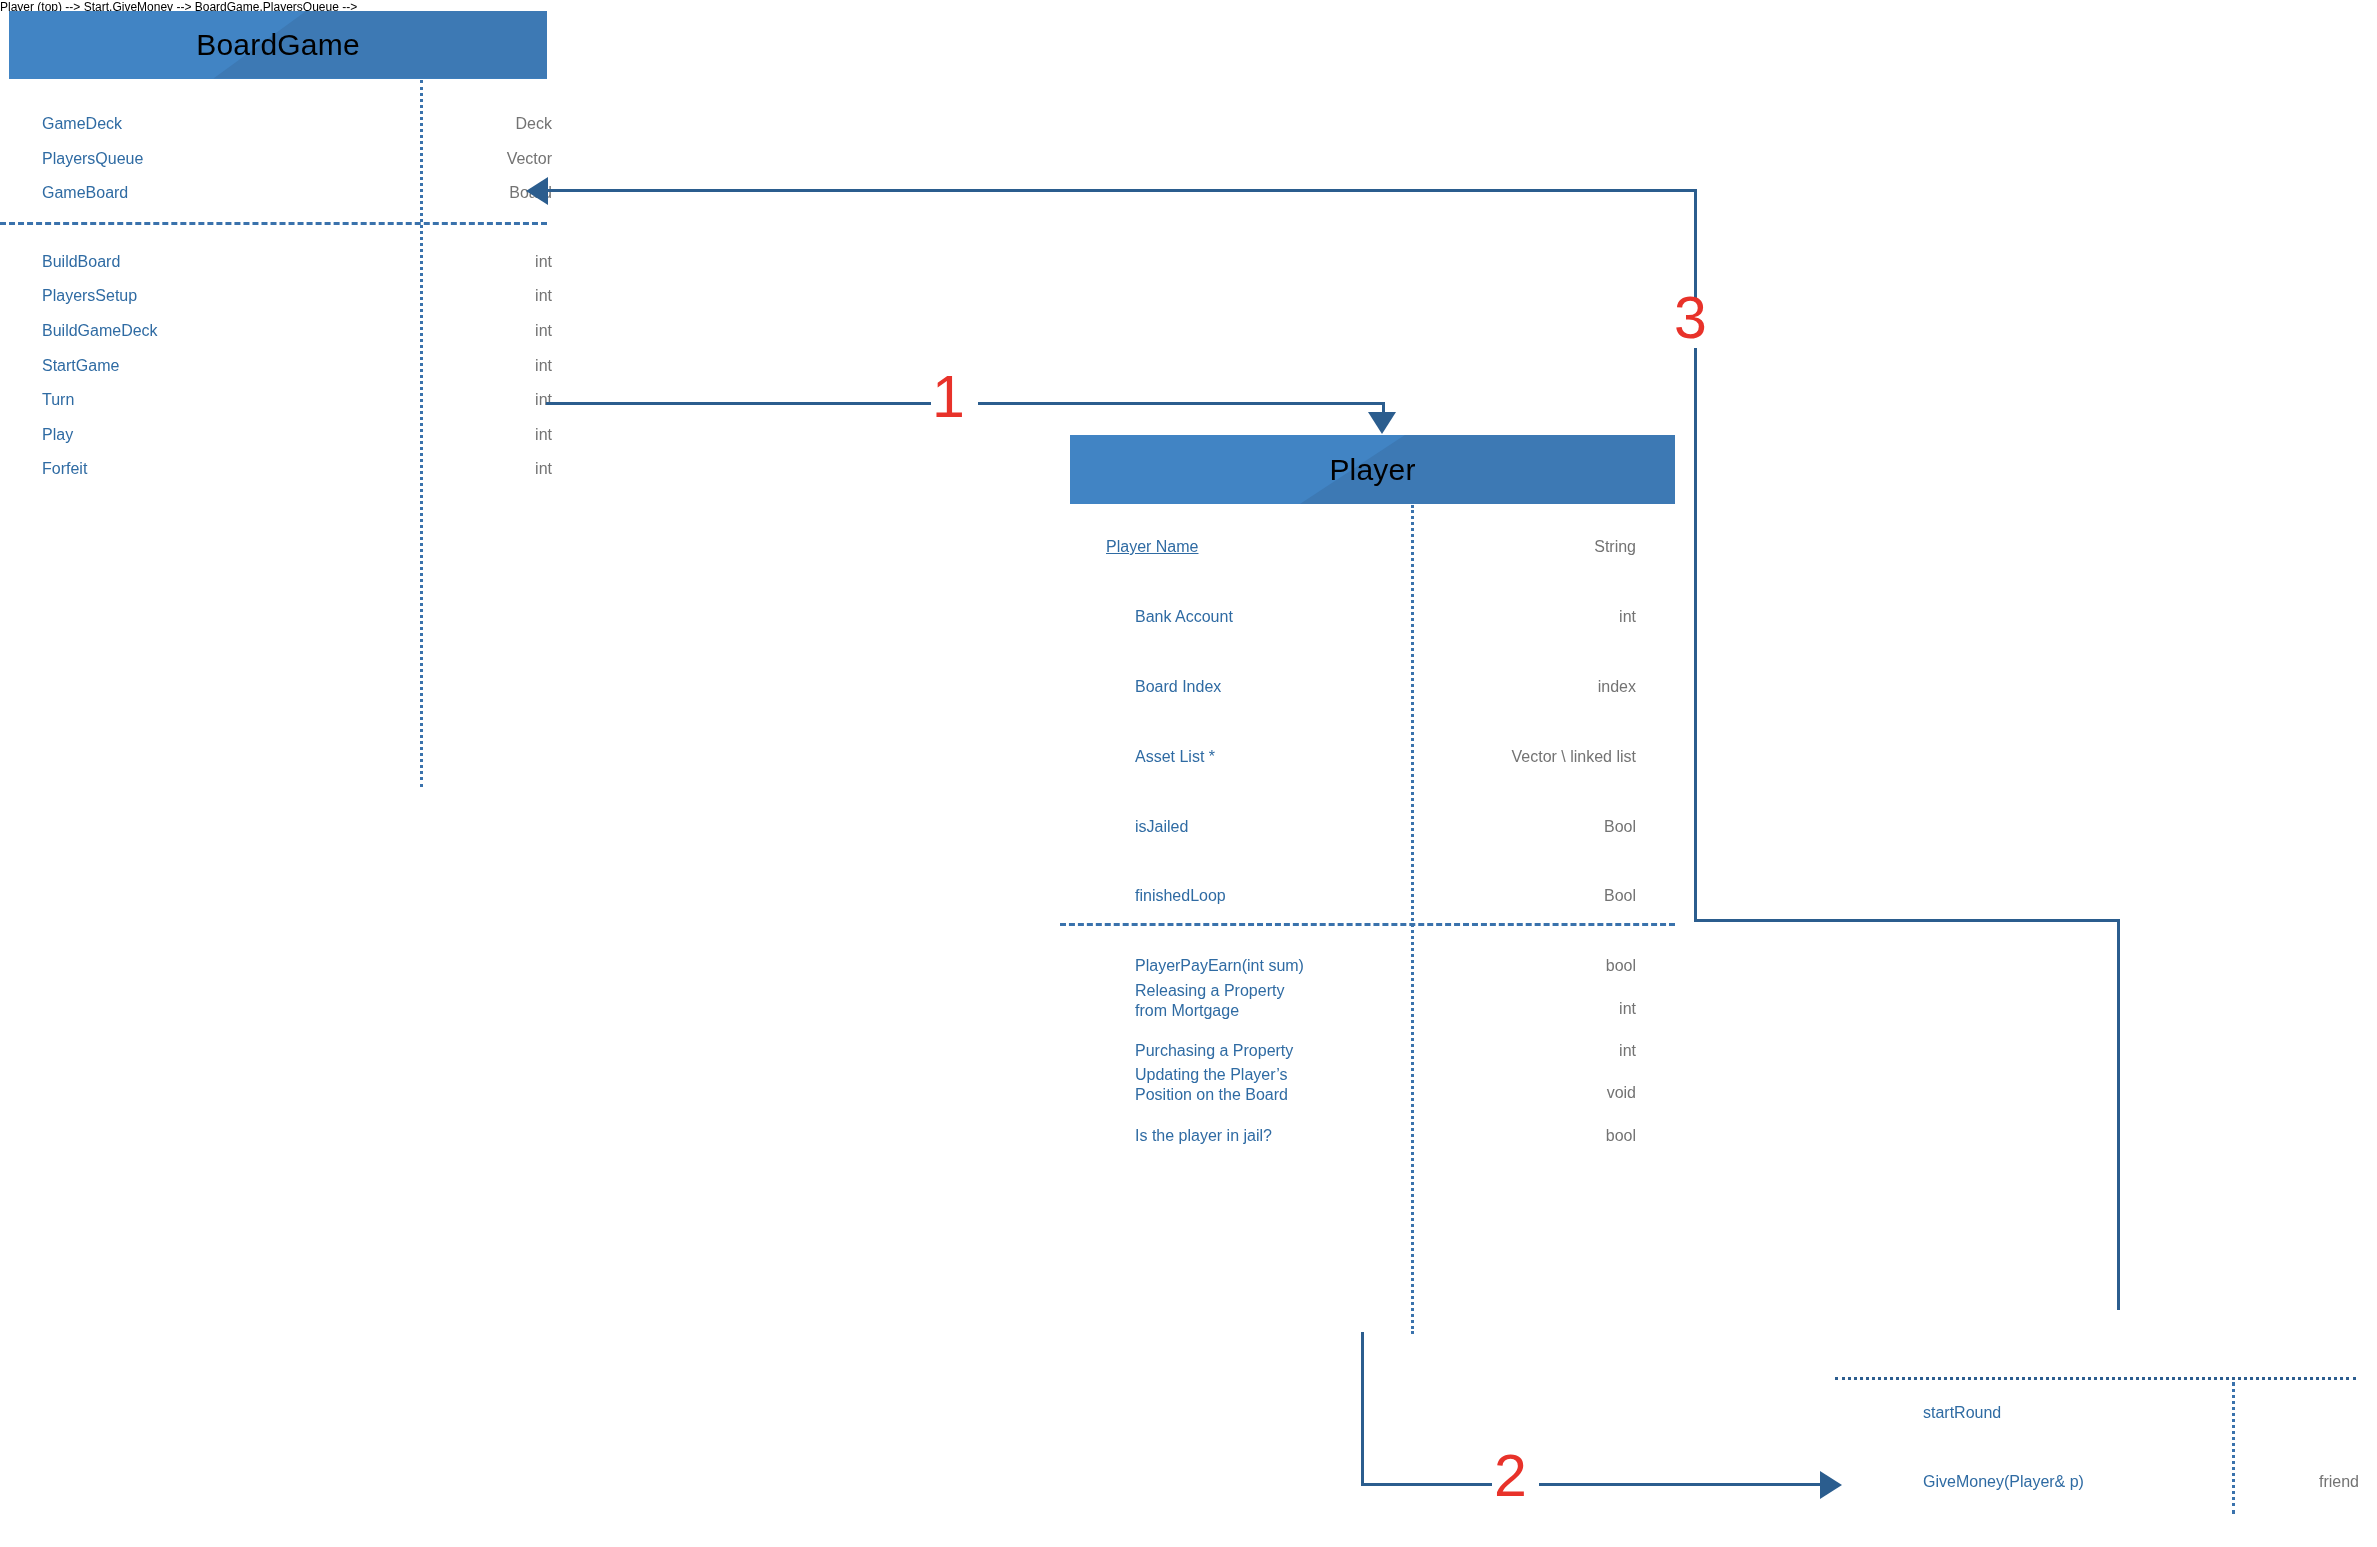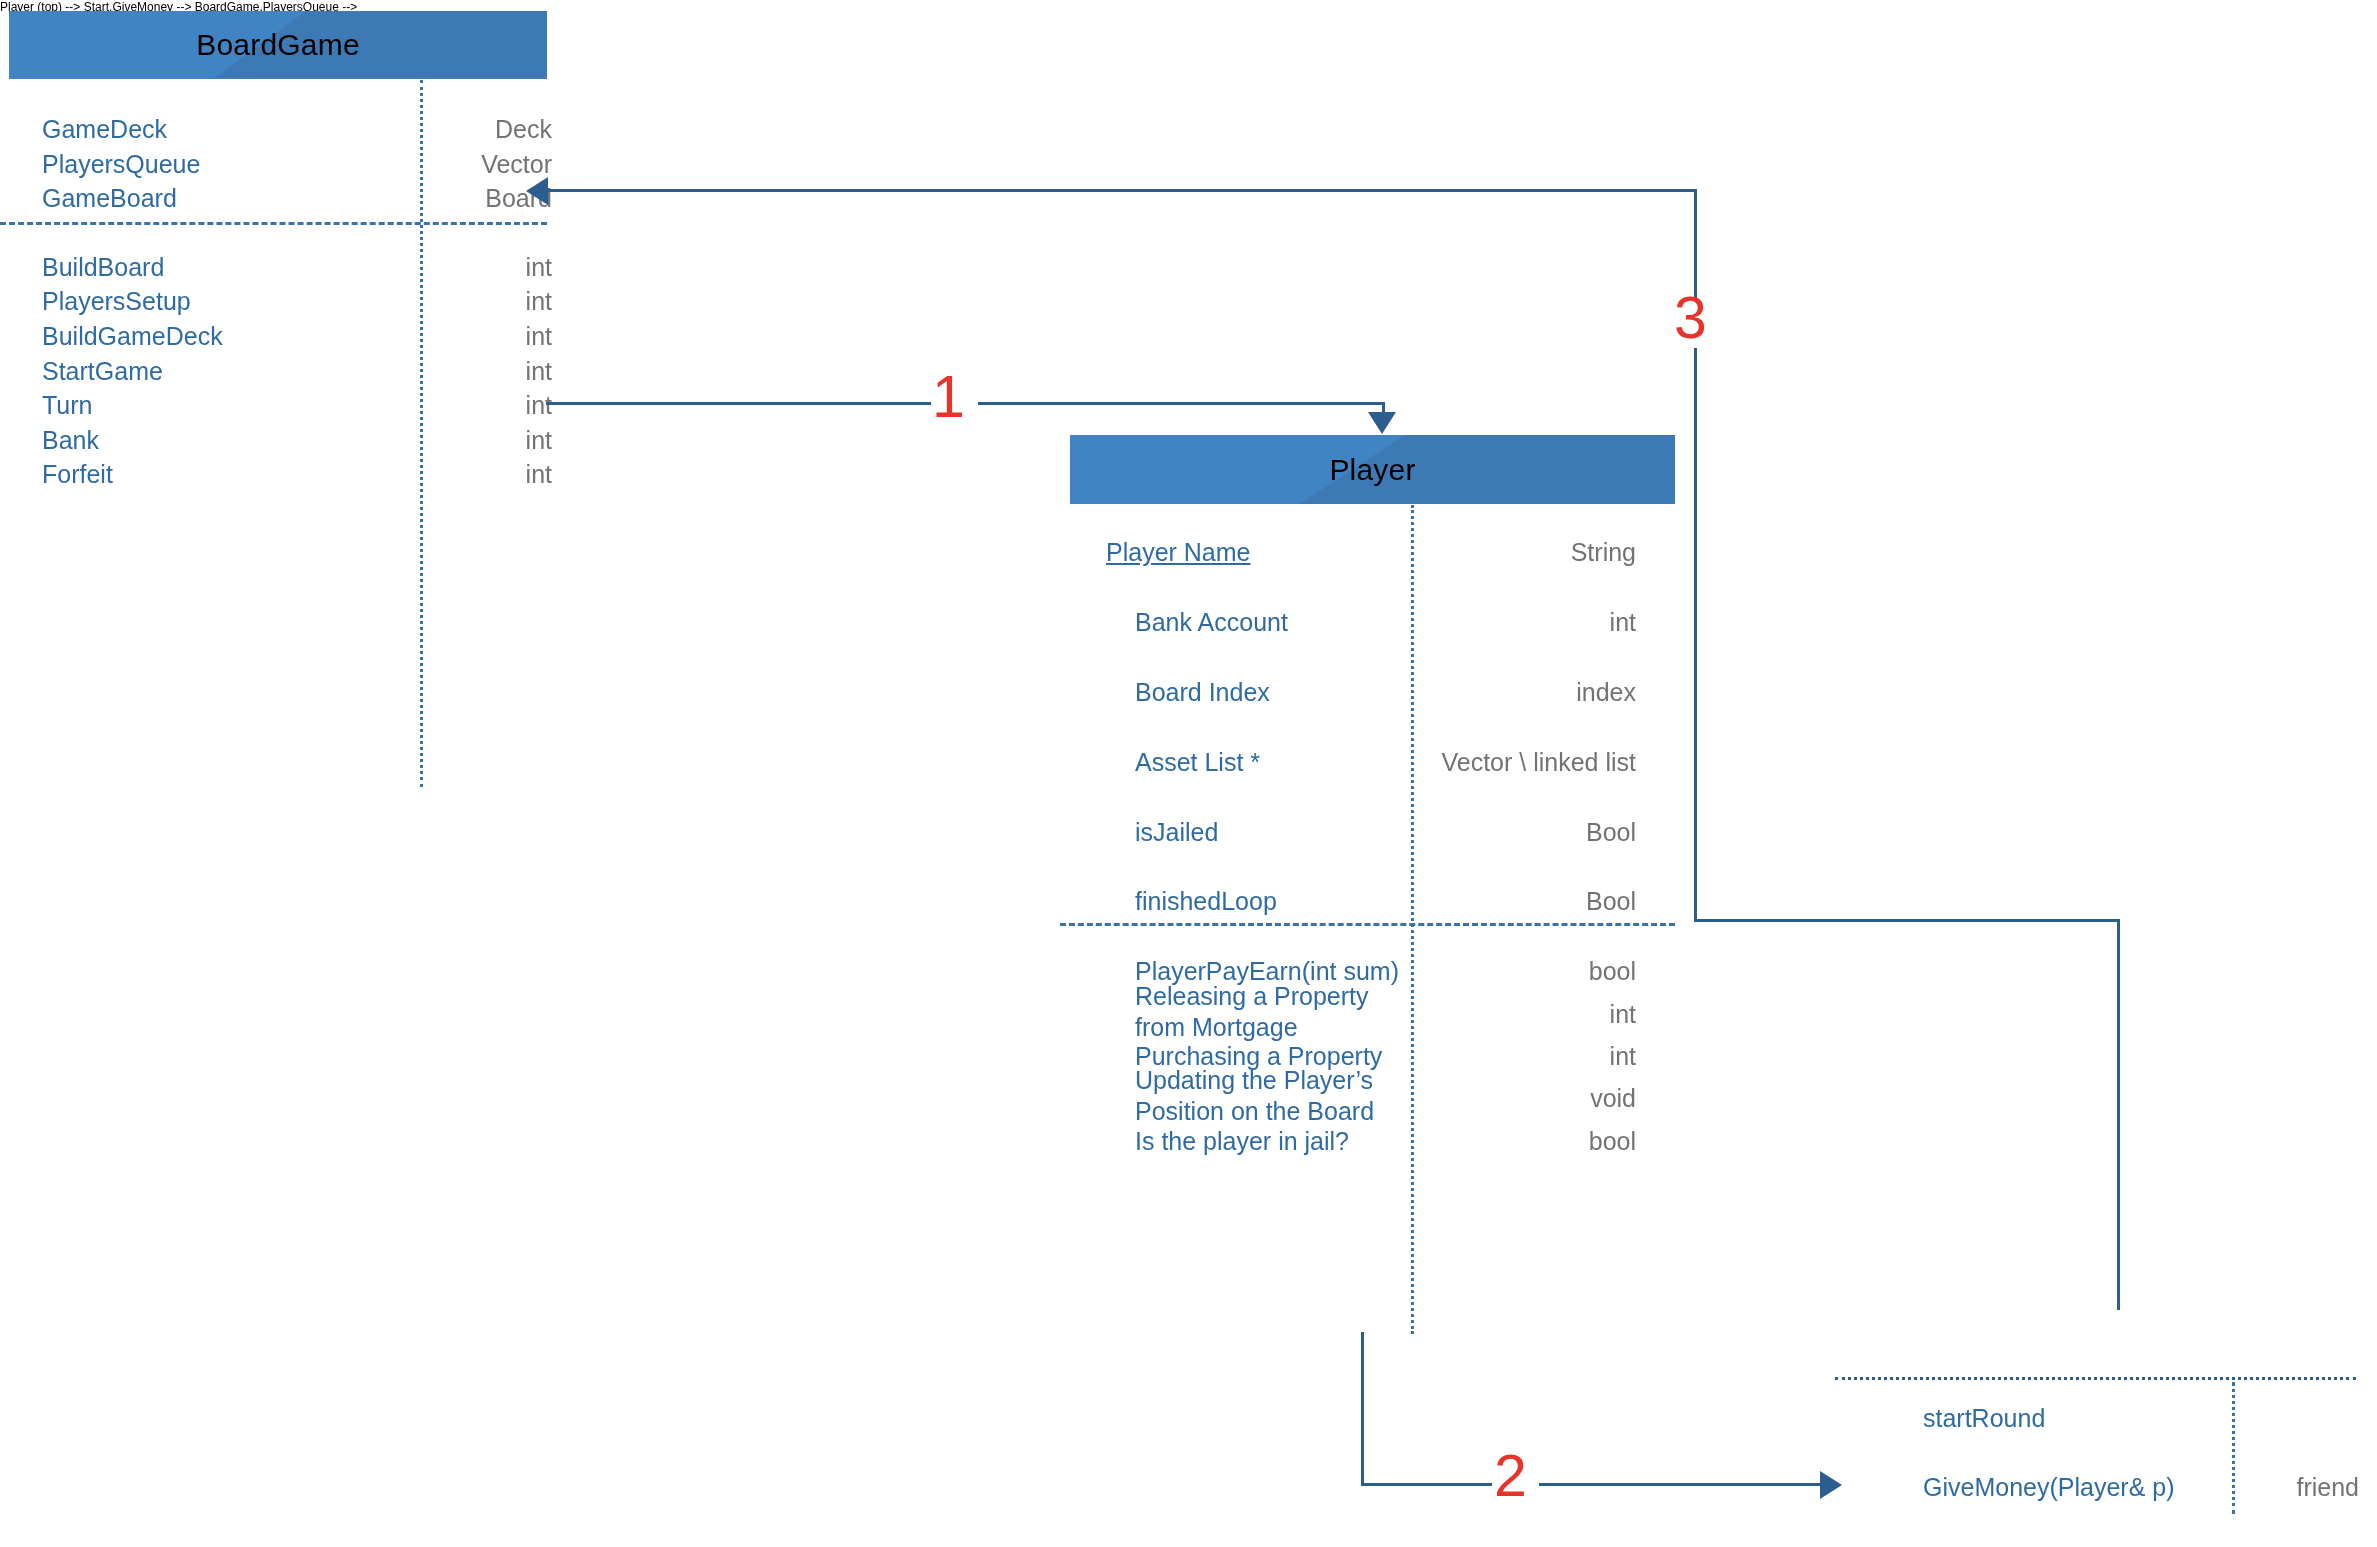--- a/index.html
+++ b/index.html
@@ -49,21 +49,21 @@
     justify-content: center;
     color: #000000;
     font-size: 30px;
     letter-spacing: 0.2px;
     z-index: 3;
   }
 
   
   .row-name, .row-type {
     position: absolute;
-    font-size: 25px;
+    font-size: 16px;
     line-height: 1.22;
     white-space: pre-line;
   }
   .row-name {
     color: #2f6ba3;
   }
   .row-type {
     color: #737373;
     text-align: right;
   }
@@ -165,21 +165,21 @@
 
   <div class="row-name" style="left:42px; top:321px;">BuildGameDeck</div>
   <div class="row-type" style="left:421px; top:321px; width:131px;">int</div>
 
   <div class="row-name" style="left:42px; top:356px;">StartGame</div>
   <div class="row-type" style="left:421px; top:356px; width:131px;">int</div>
 
   <div class="row-name" style="left:42px; top:390px;">Turn</div>
   <div class="row-type" style="left:421px; top:390px; width:131px;">int</div>
 
-  <div class="row-name" style="left:42px; top:425px;">Bank</div>
+  <div class="row-name" style="left:42px; top:425px;">Play</div>
   <div class="row-type" style="left:421px; top:425px; width:131px;">int</div>
 
   <div class="row-name" style="left:42px; top:459px;">Forfeit</div>
   <div class="row-type" style="left:421px; top:459px; width:131px;">int</div>
 
   
   <div class="class-box" style="left:1070px; top:435px; width:605px; height:69px;">
     <div class="class-header">
       <div class="wedge"></div>
       <div class="class-title">Player</div>

